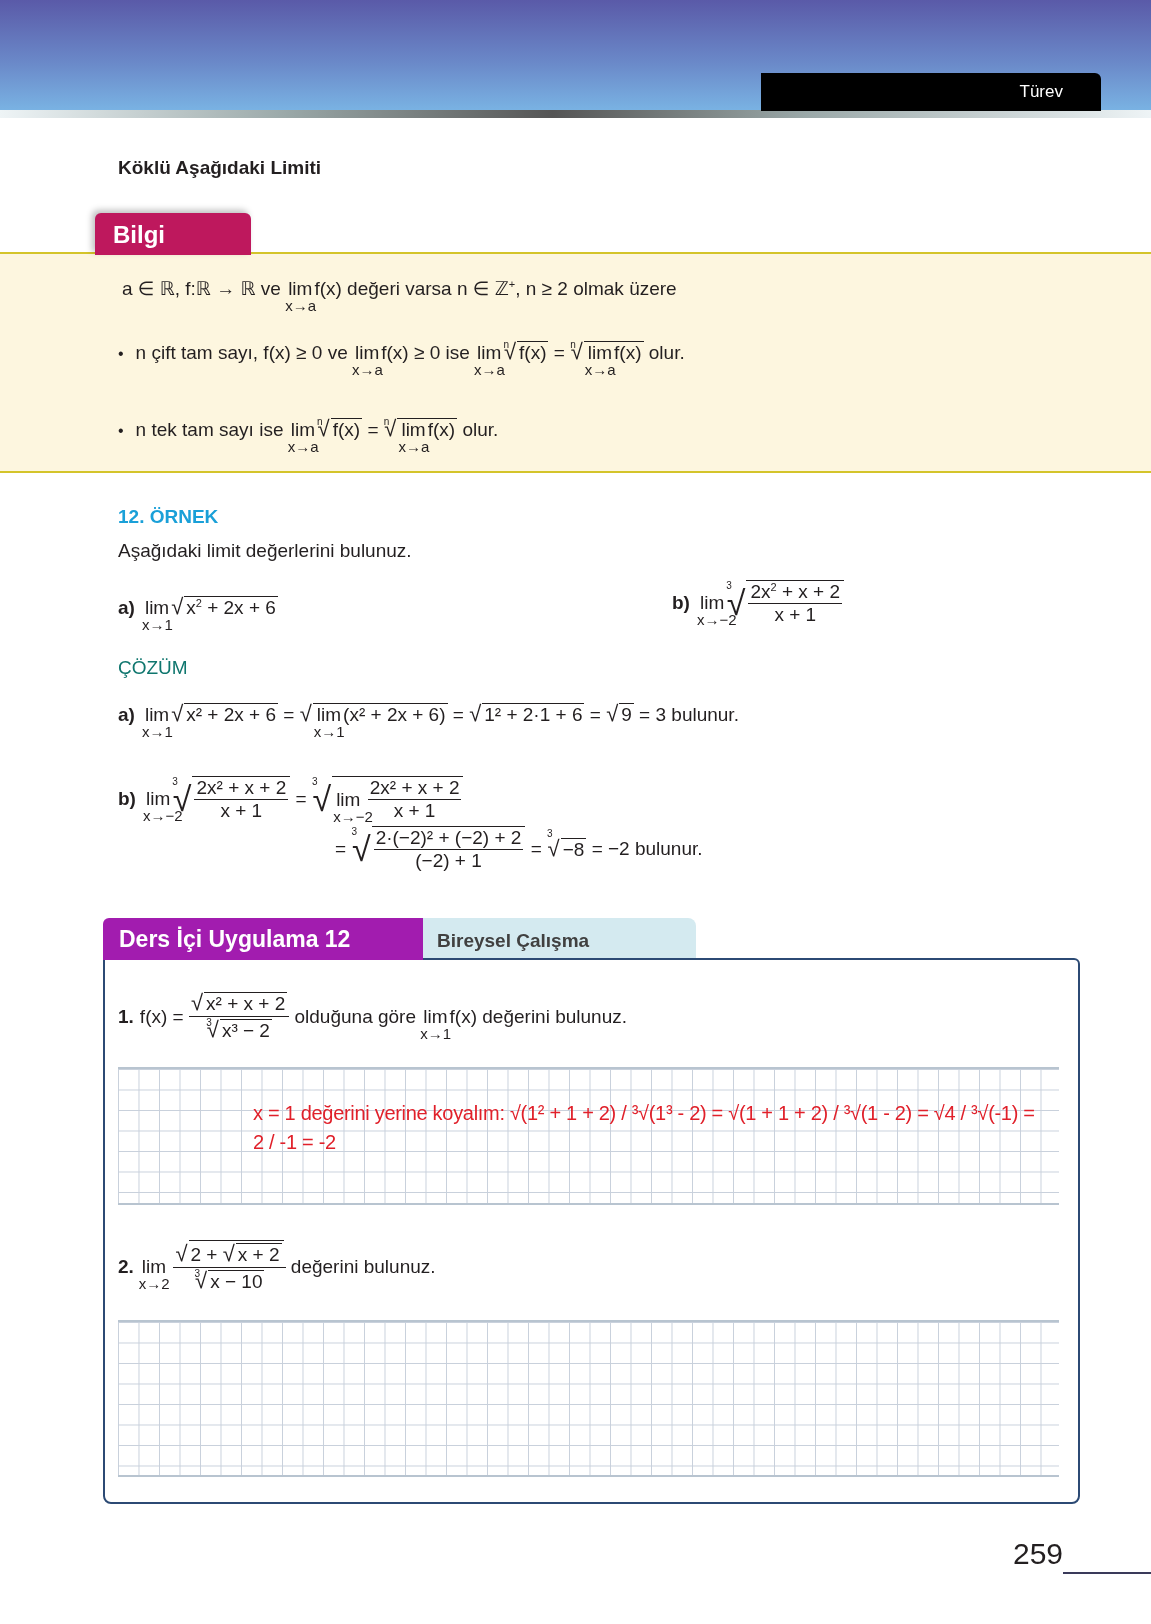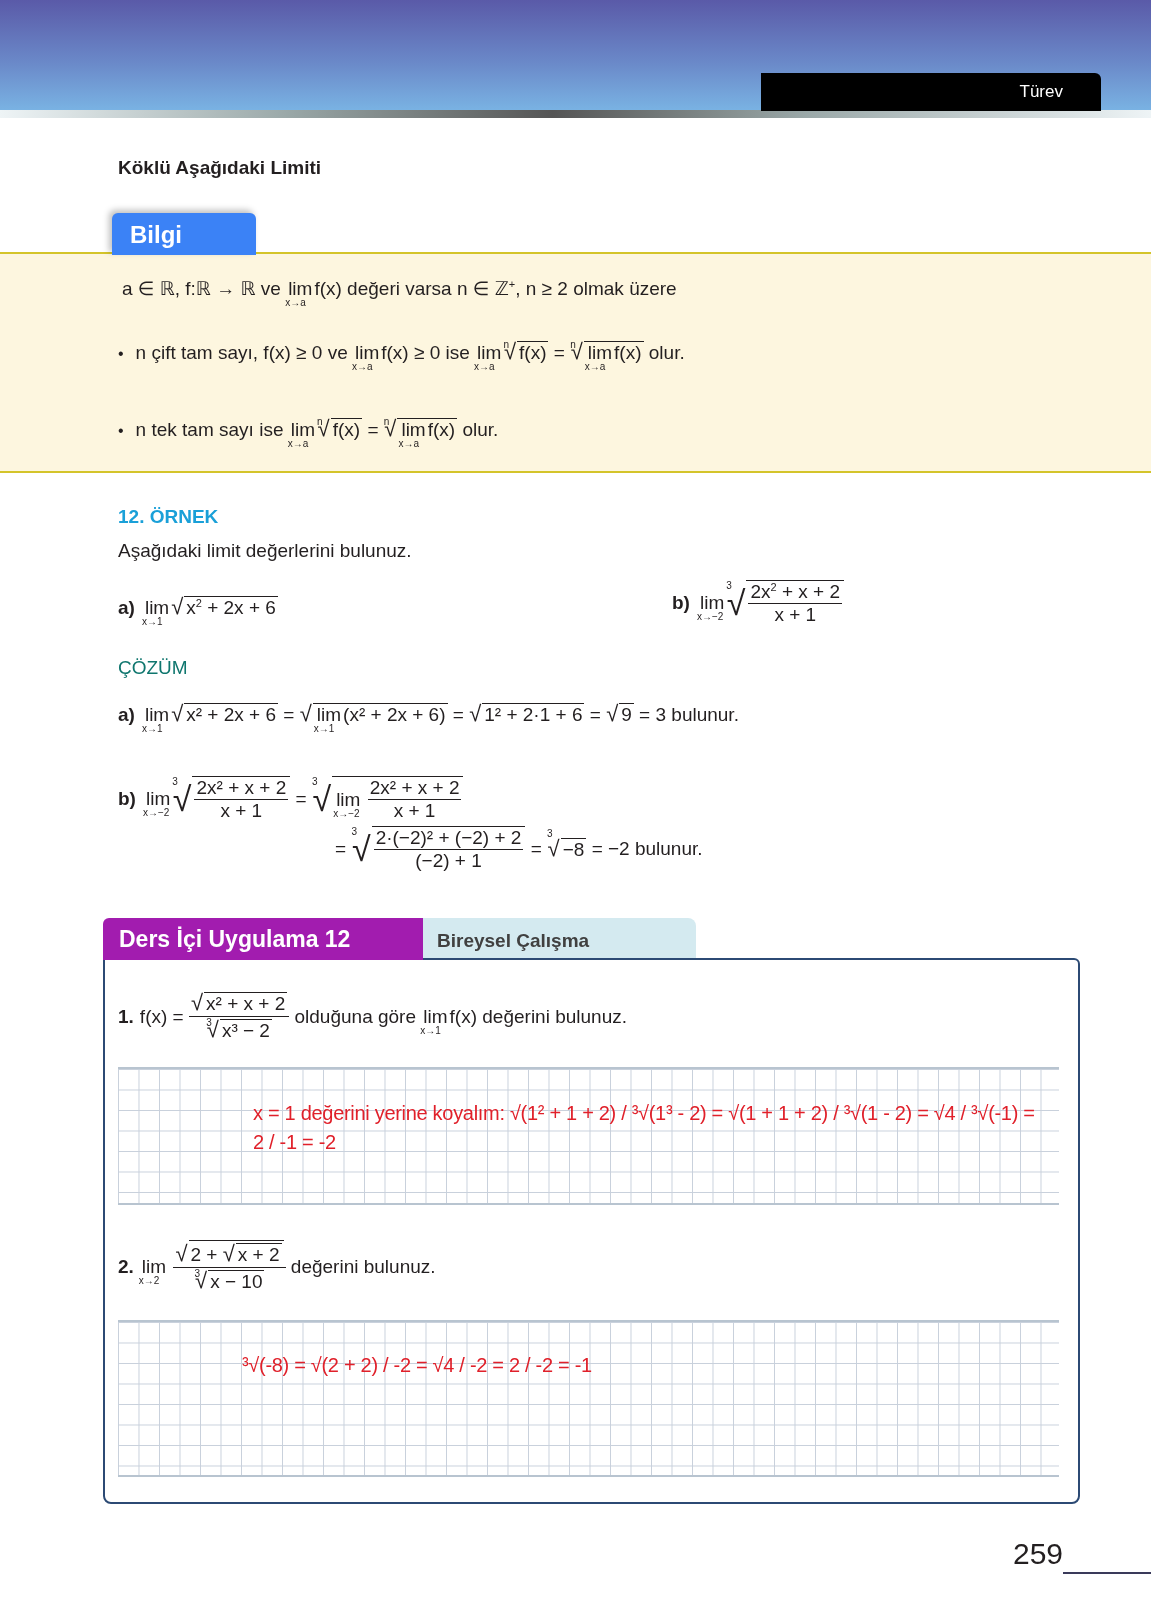--- a/index.html
+++ b/index.html
@@ -9,29 +9,29 @@
   .header-band { position: absolute; left: 0; top: 0; width: 1151px; height: 112px;
     background: linear-gradient(180deg, #5a5aa8 0%, #6a88c8 55%, #7ab4e4 100%); }
   .header-shadow { position: absolute; left: 0; top: 110px; width: 1151px; height: 8px;
     background: linear-gradient(90deg, #eef4f6 0%, #9aa8a8 25%, #555 48%, #9aa8a8 70%, #eef4f6 100%); }
   .chapter-tab { position: absolute; left: 761px; top: 73px; width: 340px; height: 38px;
     background: #000000; border-radius: 0 6px 0 0; }
   .chapter-tab span { position: absolute; right: 38px; top: 9px; color: #fff; font-size: 17px; }
 
   .section-title { position: absolute; left: 118px; top: 157px; font-size: 19px; font-weight: bold; }
 
-  .bilgi-tab { position: absolute; left: 112px; top: 213px; width: 144px; height: 42px;
-    background: #3b82f6; border-radius: 6px 6px 0 0; box-shadow: -3px -3px 6px rgba(0,0,0,0.25); }
+  .bilgi-tab { position: absolute; left: 95px; top: 213px; width: 156px; height: 42px;
+    background: #be185d; border-radius: 6px 6px 0 0; box-shadow: -3px -3px 6px rgba(0,0,0,0.25); }
   .bilgi-tab span { position: absolute; left: 18px; top: 8px; color: #fff; font-size: 24px; font-weight: bold; }
   .bilgi-box { position: absolute; left: 0; top: 252px; width: 1151px; height: 221px;
     background: #fdf6df; border-top: 2px solid #d4c42a; border-bottom: 2px solid #d4c42a; }
 
   .m { font-family: "Liberation Sans", sans-serif; font-size: 19px; position: absolute; white-space: nowrap; }
   .lim { display: inline-block; position: relative; text-align: center; margin: 0 2px; }
-  .lim .sub { position: absolute; left: -3px; top: 19px; font-size: 10px; white-space: nowrap; }
+  .lim .sub { position: absolute; left: -3px; top: 19px; font-size: 15px; white-space: nowrap; }
   .rad { display: inline-block; border-top: 1.5px solid #231f20; padding: 0 2px; margin-left: 1px; }
   .sqrt { font-size: 22px; }
   .idx { font-size: 10px; vertical-align: top; margin-right: -5px; }
   sup { font-size: 11px; }
   .frac { display: inline-block; vertical-align: middle; text-align: center; }
   .frac .num { display: block; border-bottom: 1.5px solid #231f20; padding: 0 2px; }
   .frac .den { display: block; padding: 0 2px; }
   .bullet { font-size: 16px; margin-right: 12px; }
 
   .ornek-title { position: absolute; left: 118px; top: 506px; color: #1aa0d8; font-size: 19px; font-weight: bold; }
@@ -158,17 +158,16 @@
 </div>
 
 <div class="m" style="left:118px;top:1240px;">
   <b style="vertical-align:middle;margin-right:6px">2.</b><span class="lim" style="vertical-align:middle"><span>lim</span><span class="sub">x→2</span></span>
   <span class="frac"><span class="num"><span class="sqrt">√</span><span class="rad"><span>2 + </span><span class="sqrt">√</span><span class="rad">x + 2</span></span></span><span class="den"><span class="idx">3</span><span class="sqrt">√</span><span class="rad">x − 10</span></span></span>
   <span style="vertical-align:middle">değerini bulunuz.</span>
 </div>
 
 <div class="grid" style="left:118px;top:1320px;width:941px;height:157px;"></div>
 <div class="answer" style="left:242px;top:1351px;width:820px;">
-  <div>³√(-8) = √(2 + 2) / -2 = √4 / -2 = 2 / -2 = -1</div>
 </div>
 
 <div class="page-num">259</div>
 <div class="page-line"></div>
 
 </body></html>

